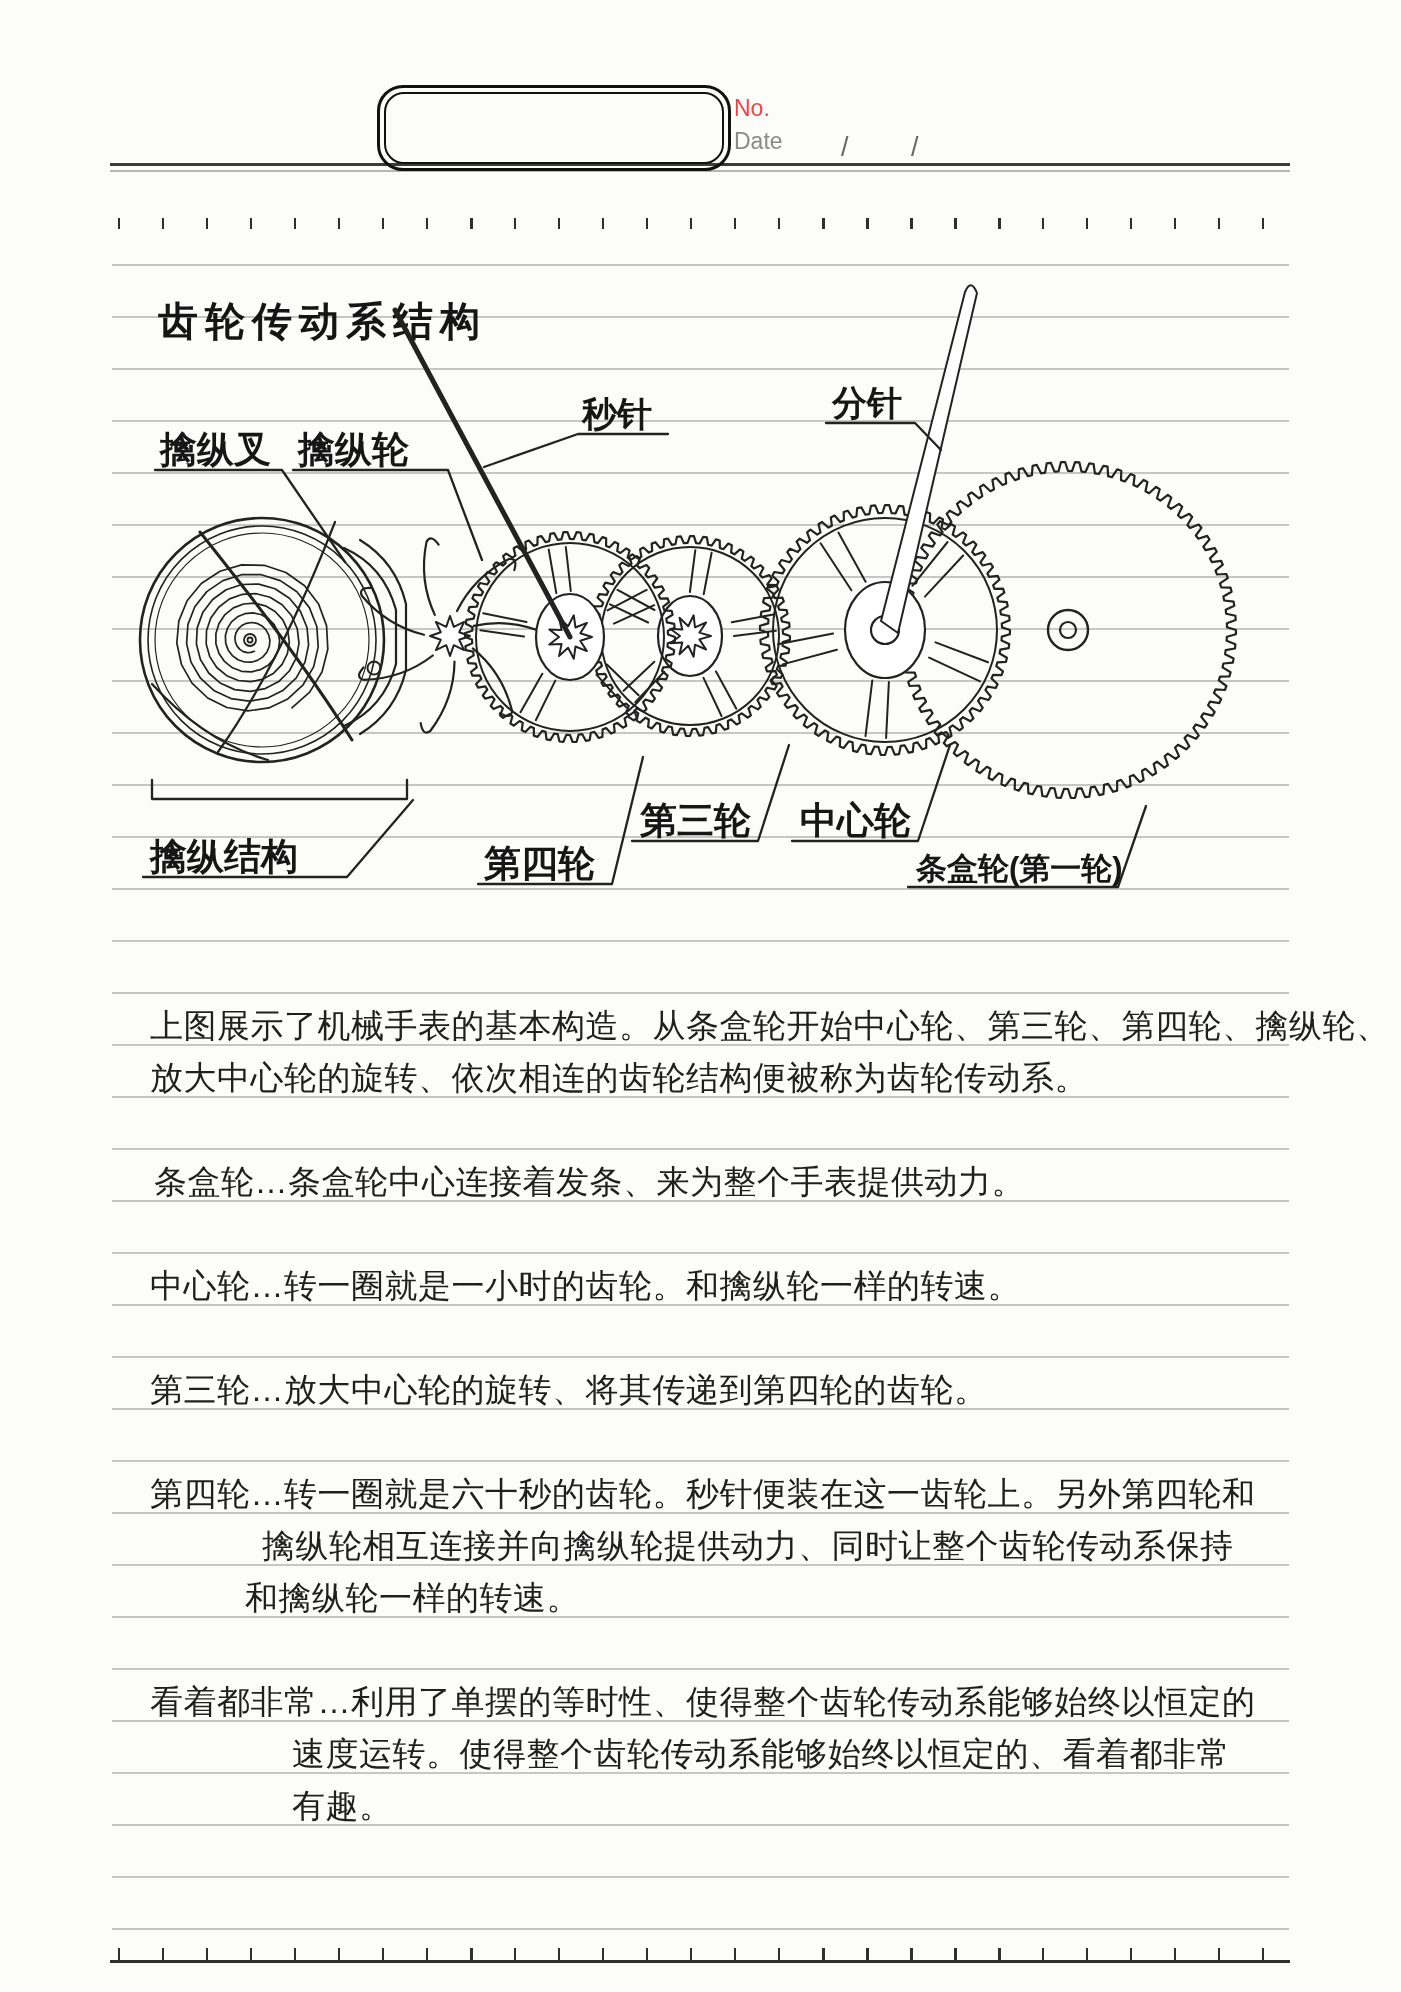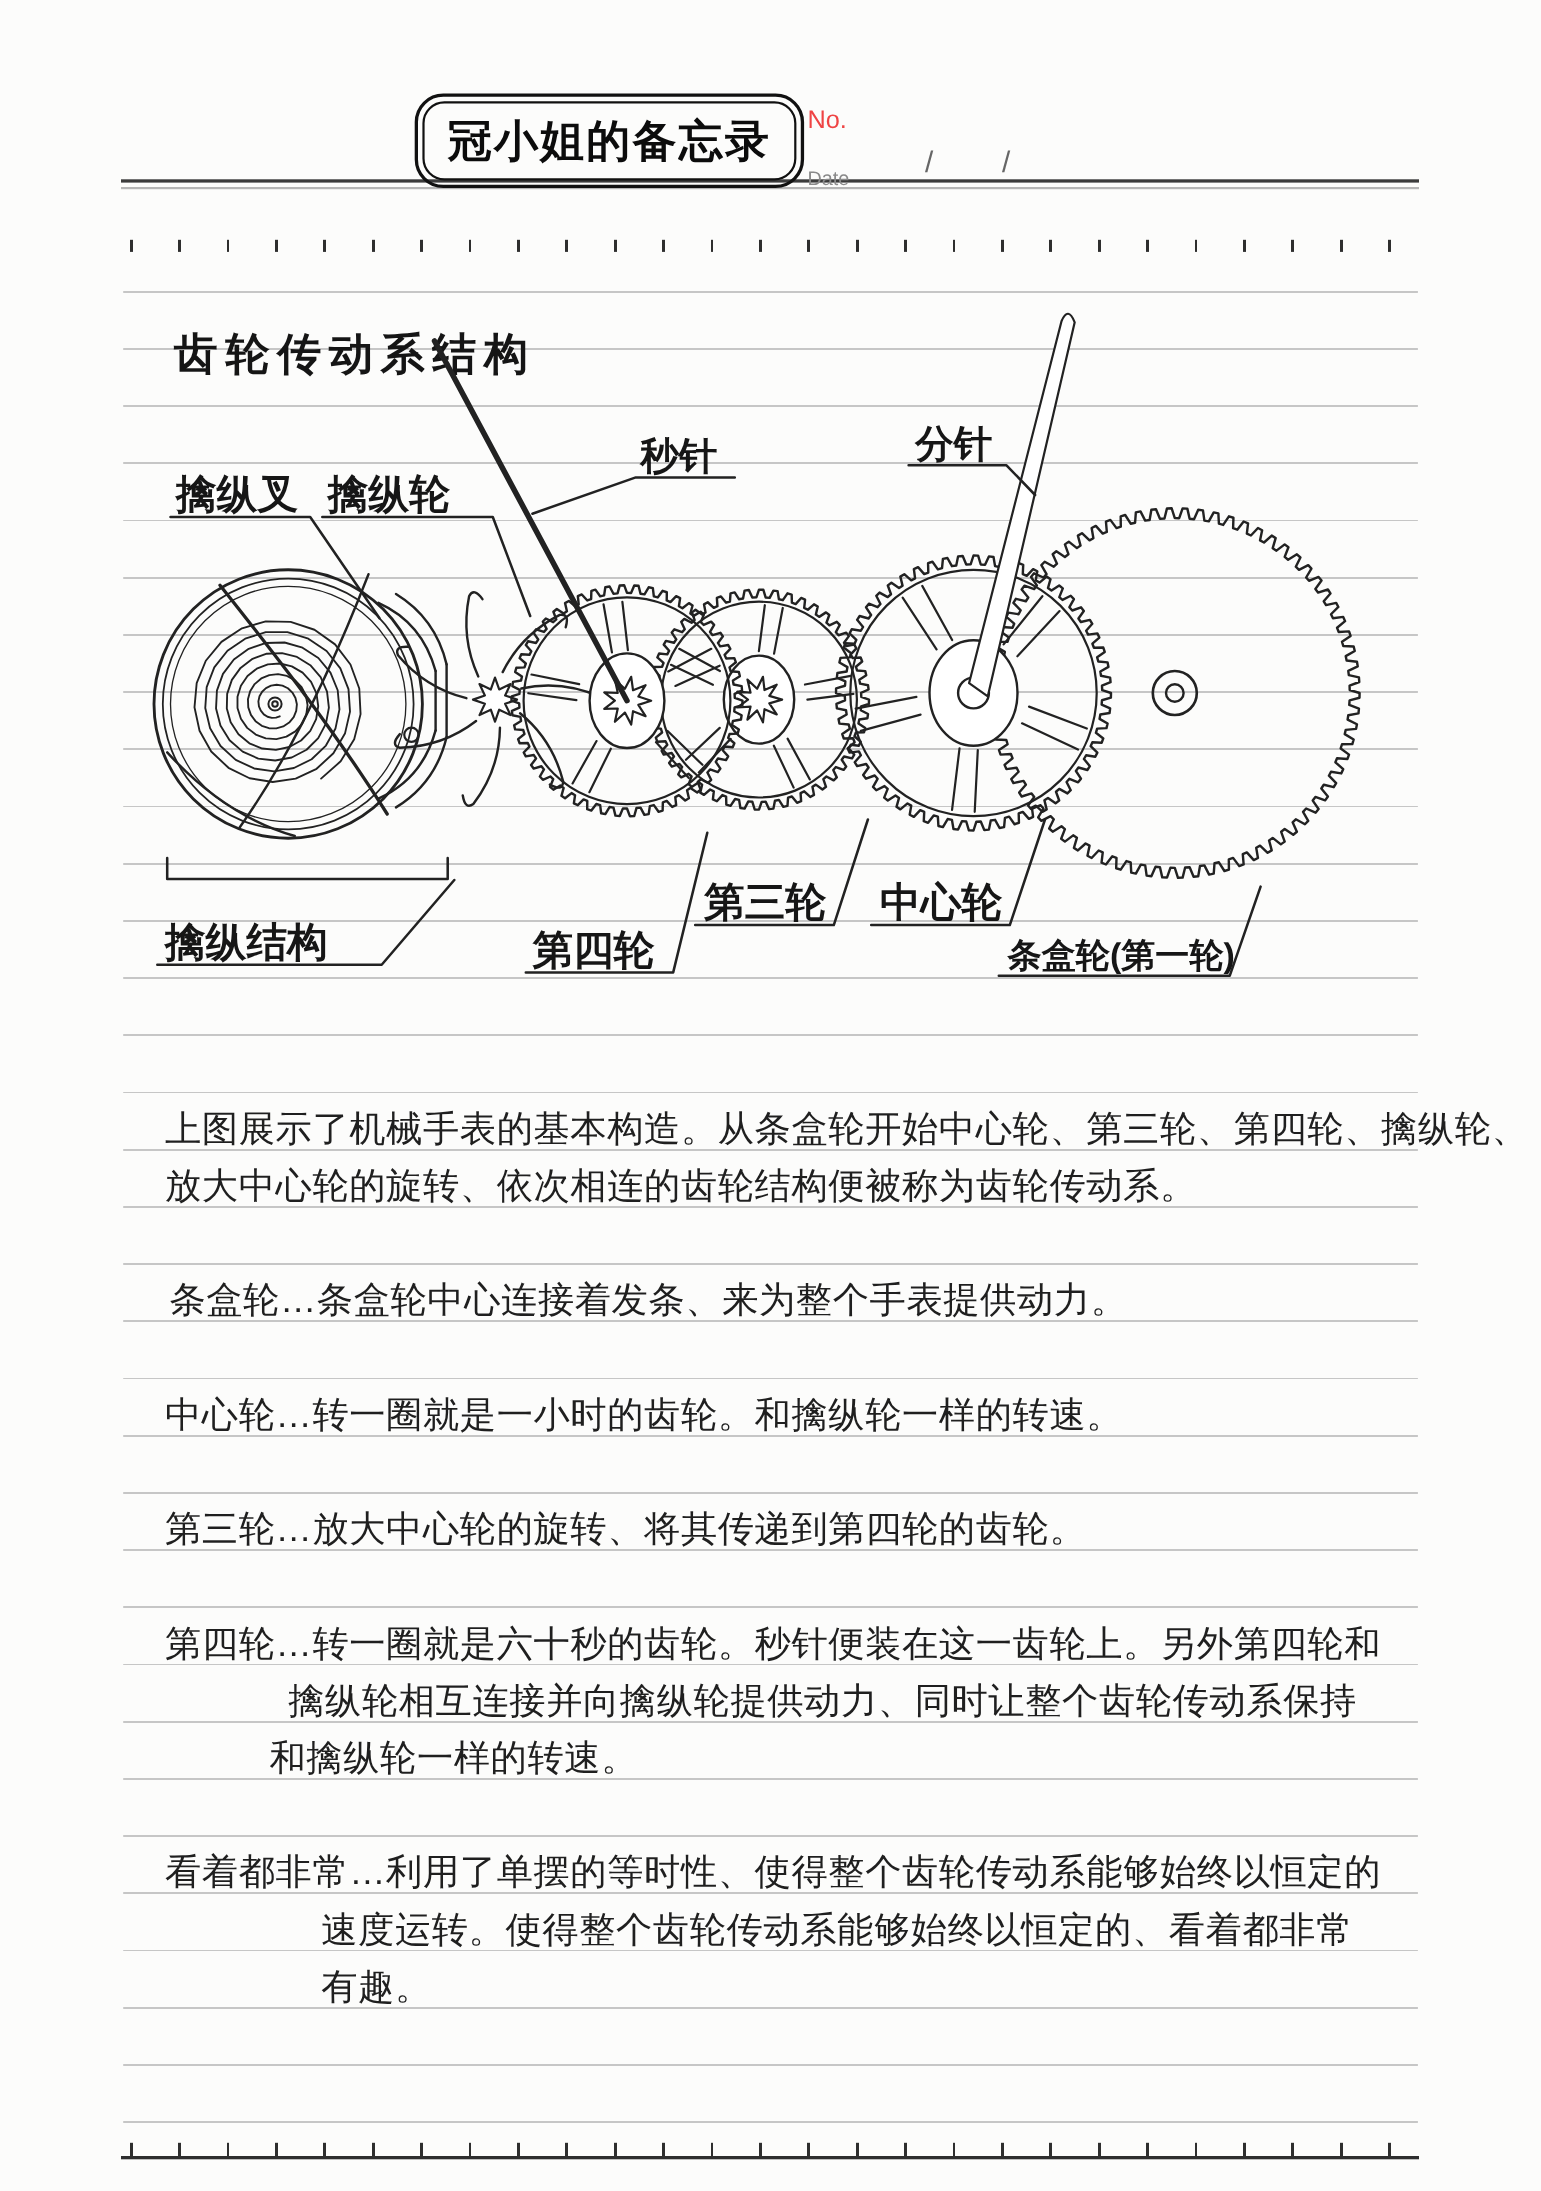--- a/index.html
+++ b/index.html
@@ -15,21 +15,21 @@
          background:repeating-linear-gradient(to right,#2e2e2e 0 2.5px,transparent 2.5px 44px);}
   .brule{position:absolute;left:110px;top:1960px;width:1180px;height:2.5px;background:#2e2e2e;}
   .ticks-bottom{position:absolute;left:118px;top:1948px;width:1166px;height:12px;
          background:repeating-linear-gradient(to right,#2e2e2e 0 2.5px,transparent 2.5px 44px);}
   
   #titlebox{position:absolute;left:377px;top:85px;width:348px;height:80px;
             border:3px solid #111;border-radius:26px;display:flex;align-items:center;justify-content:center;}
   #titlebox .inner{position:absolute;inset:4px;border:2.5px solid #111;border-radius:20px;}
   #titlebox .txt{position:relative;font-size:40px;font-weight:900;letter-spacing:2px;color:#0c0c0c;}
   .no-label{position:absolute;left:734px;top:95px;font-size:23px;color:#ef4444;}
-  .date-label{position:absolute;left:734px;top:152px;font-size:18px;color:#8a8a8a;}
+  .date-label{position:absolute;left:734px;top:128px;font-size:23px;color:#8a8a8a;}
   .slash{position:absolute;top:132px;font-size:27px;color:#666;}
   #slash1{left:841px}#slash2{left:911px}
   
   #section-title{position:absolute;left:158px;top:294px;font-size:40px;font-weight:800;
                  letter-spacing:7px;color:#151515;}
   
   .bodyline{position:absolute;font-size:33px;letter-spacing:.5px;font-weight:400;color:#1f1f1f;white-space:nowrap;}
   
   #diagram{position:absolute;left:0;top:0;width:1401px;height:1992px;}
   .dlabel{font-family:"Liberation Sans","DejaVu Sans",sans-serif;font-weight:600;fill:#161616;}
@@ -42,21 +42,20 @@
 
   <div id="rules"></div>
   <div class="hrule1"></div>
   <div class="hrule2"></div>
   <div class="ticks-top"></div>
   <div class="brule"></div>
   <div class="ticks-bottom"></div>
 
   <div id="titlebox">
     <div class="inner"></div>
-    <div class="txt">冠小姐的备忘录</div>
   </div>
   <div class="no-label">No.</div>
   <div class="date-label">Date</div>
   <div class="slash" id="slash1">/</div>
   <div class="slash" id="slash2">/</div>
 
   <div id="section-title">齿轮传动系结构</div>
 
   <svg id="diagram" viewBox="0 0 1401 1992" xmlns="http://www.w3.org/2000/svg">
     <g id="gears">

